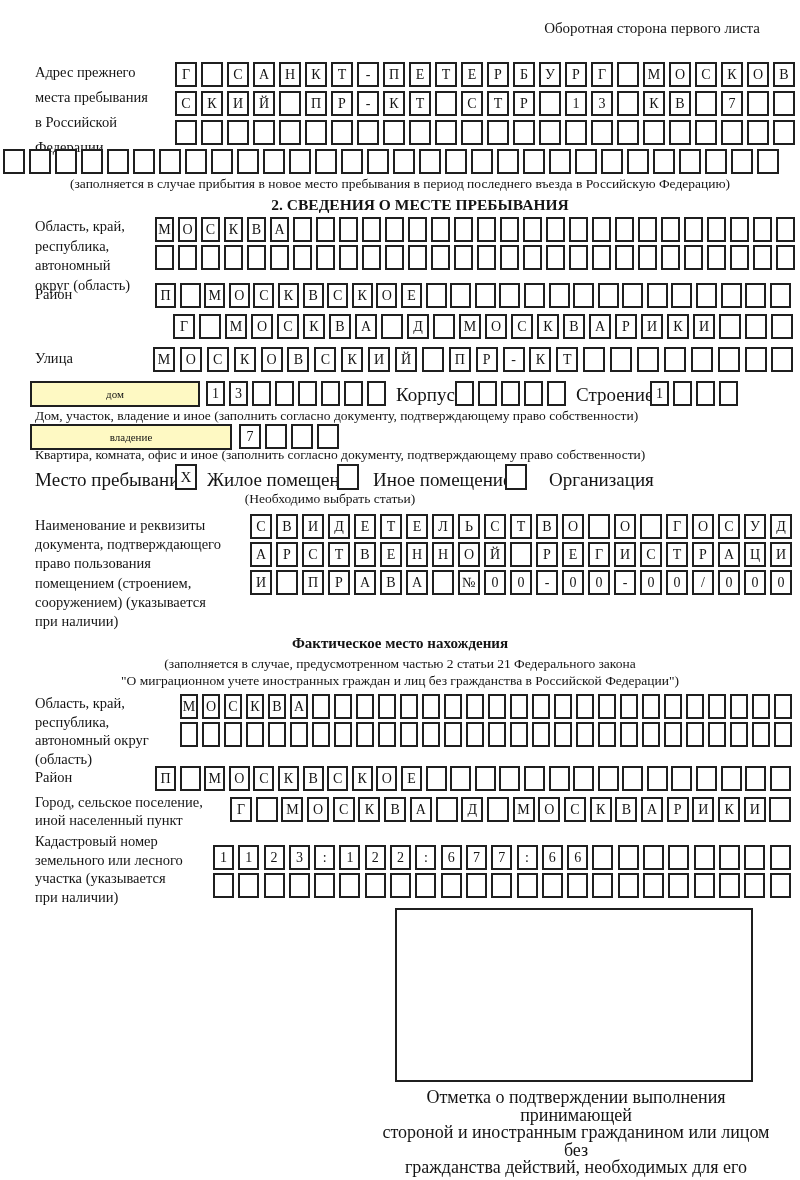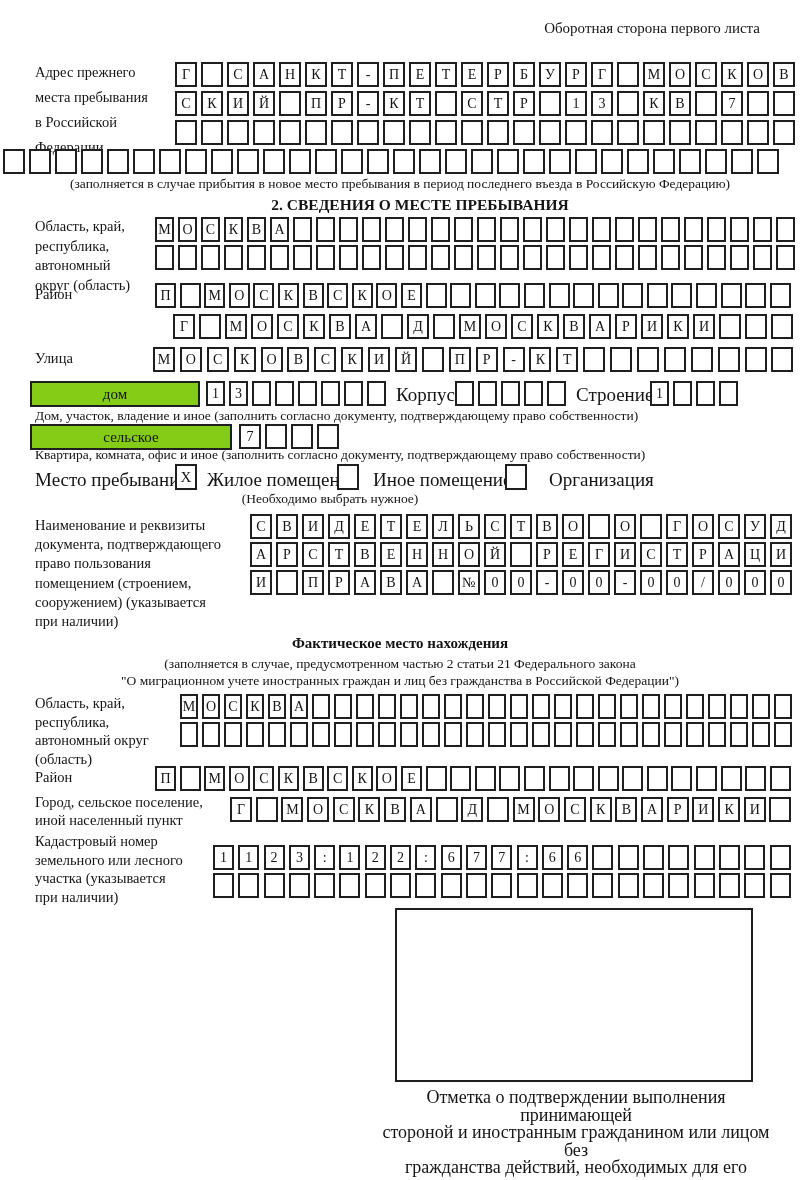--- a/index.html
+++ b/index.html
@@ -14,22 +14,22 @@
   .grid{display:flex;}
   .grid .cell{box-sizing:border-box;flex:0 0 auto;border:2px solid #1f1f1f;height:25px;
       display:flex;align-items:center;justify-content:center;font-size:14px;background:#fff;}
   .gA{gap:4px;}   .gA .cell{width:22px;}
   .gB{gap:4px;}   .gB .cell{width:19px;}
   .gC{gap:3.6px;} .gC .cell{width:21px;}
   .gD{gap:4px;}   .gD .cell{width:18px;}
   .gE{gap:3.7px;} .gE .cell{width:22px;}
   .gF{gap:4.3px;} .gF .cell{width:21px;}
   .gG{gap:4.9px;} .gG .cell{width:22px;}
-  .bigbox{box-sizing:border-box;border:2px solid #1f1f1f;background:#84cc16;
-      display:flex;align-items:center;justify-content:center;font-size:15px;}
+  .bigbox{box-sizing:border-box;border:2px solid #1f1f1f;background:#fef9c3;
+      display:flex;align-items:center;justify-content:center;font-size:11px;}
   .checkbox{box-sizing:border-box;border:2px solid #1f1f1f;width:22px;height:26px;
       display:flex;align-items:center;justify-content:center;font-size:15px;background:#fff;}
   .stampbox{box-sizing:border-box;border:2px solid #1f1f1f;background:#fff;}
   .inline-lbl{font-size:19px;}
 </style>
 </head>
 <body>
 
 <div id="page">
 
@@ -324,37 +324,37 @@
     </div>
   <div class="abs inline-lbl" style="left:576px;top:384px;">Строение</div>
   <div class="abs grid gB" style="left:650px;top:381px;">
       <span class="cell">1</span>
       <span class="cell"></span>
       <span class="cell"></span>
       <span class="cell"></span>
     </div>
   <div class="abs" style="left:35px;top:408px;font-size:13.5px;">Дом, участок, владение и иное (заполнить согласно документу, подтверждающему право собственности)</div>
 
-  <div class="abs bigbox" style="left:30px;top:424px;width:202px;height:26px;">сельское</div>
+  <div class="abs bigbox" style="left:30px;top:424px;width:202px;height:26px;">владение</div>
   <div class="abs grid gA" style="left:239px;top:424px;">
       <span class="cell">7</span>
       <span class="cell"></span>
       <span class="cell"></span>
       <span class="cell"></span>
     </div>
   <div class="abs" style="left:35px;top:447px;font-size:13.5px;">Квартира, комната, офис и иное (заполнить согласно документу, подтверждающему право собственности)</div>
 
   <div class="abs inline-lbl" style="left:35px;top:469px;">Место пребывания:</div>
   <div class="abs checkbox" style="left:175px;top:464px;">X</div>
   <div class="abs inline-lbl" style="left:207px;top:469px;">Жилое помещение</div>
   <div class="abs checkbox" style="left:337px;top:464px;"></div>
   <div class="abs inline-lbl" style="left:373px;top:469px;">Иное помещение</div>
   <div class="abs checkbox" style="left:505px;top:464px;"></div>
   <div class="abs inline-lbl" style="left:549px;top:469px;">Организация</div>
-  <div class="abs note" style="left:0;top:491px;width:660px;">(Необходимо выбрать нужное)</div>
+  <div class="abs note" style="left:0;top:491px;width:660px;">(Необходимо выбрать статьи)</div>
 
   <div class="abs lbl" style="left:35px;top:516px;width:215px;line-height:19.2px;">Наименование и реквизиты
 документа, подтверждающего
 право пользования
 помещением (строением,
 сооружением) (указывается
 при наличии)</div>
   <div class="abs grid gA" style="left:250px;top:514px;">
       <span class="cell">С</span>
       <span class="cell">В</span>

